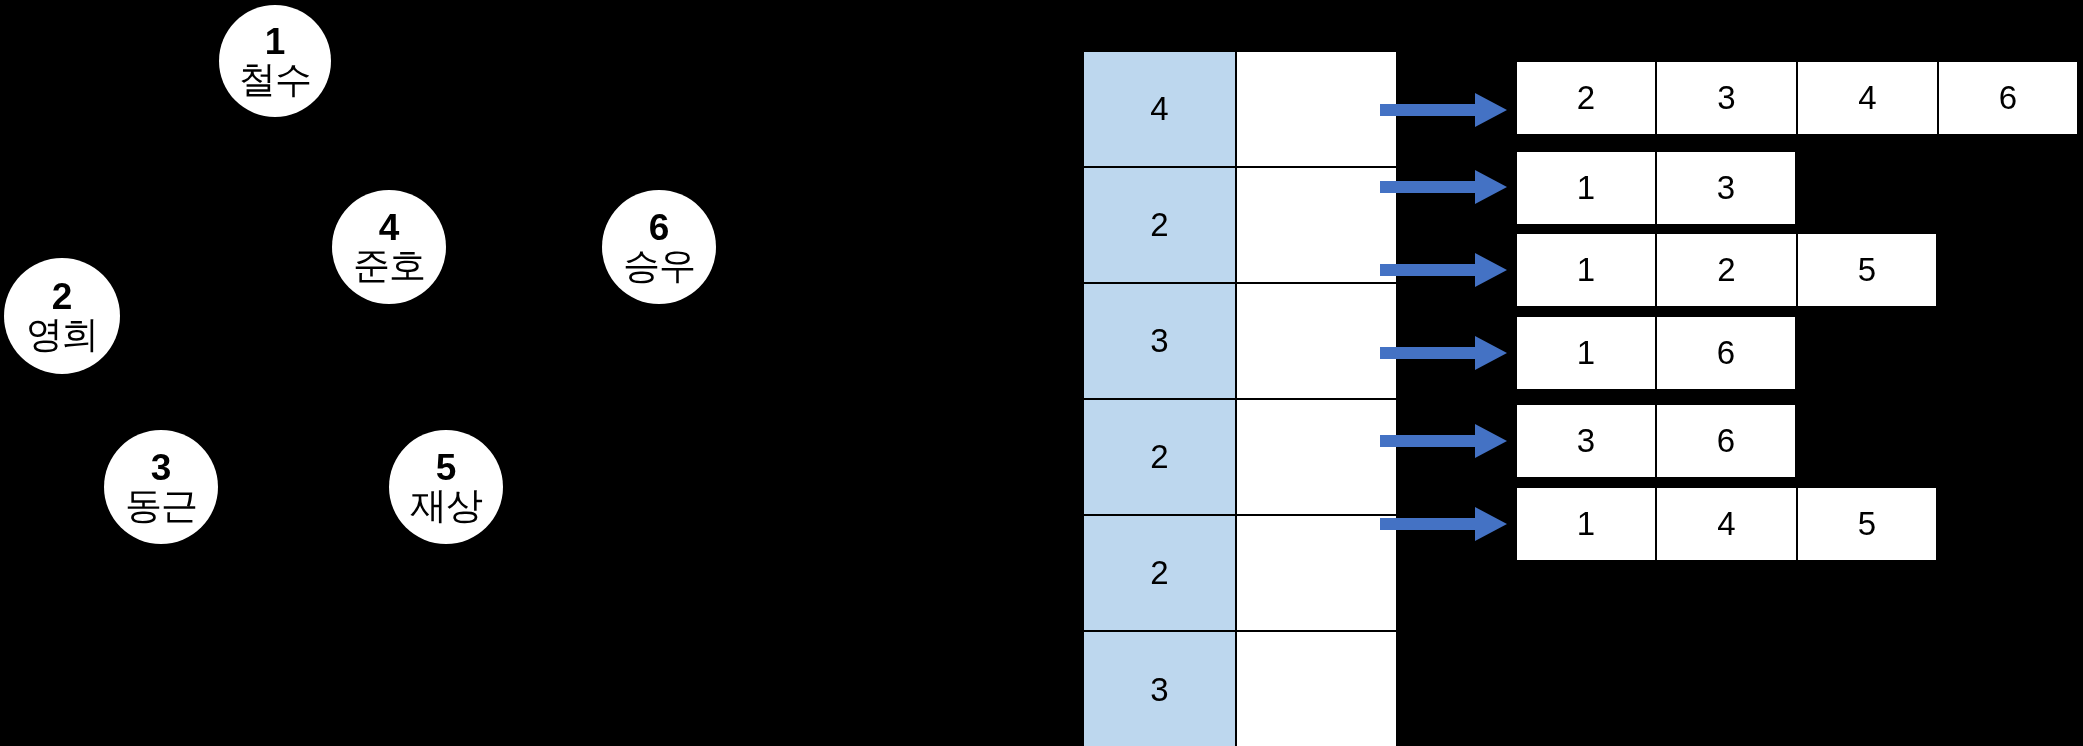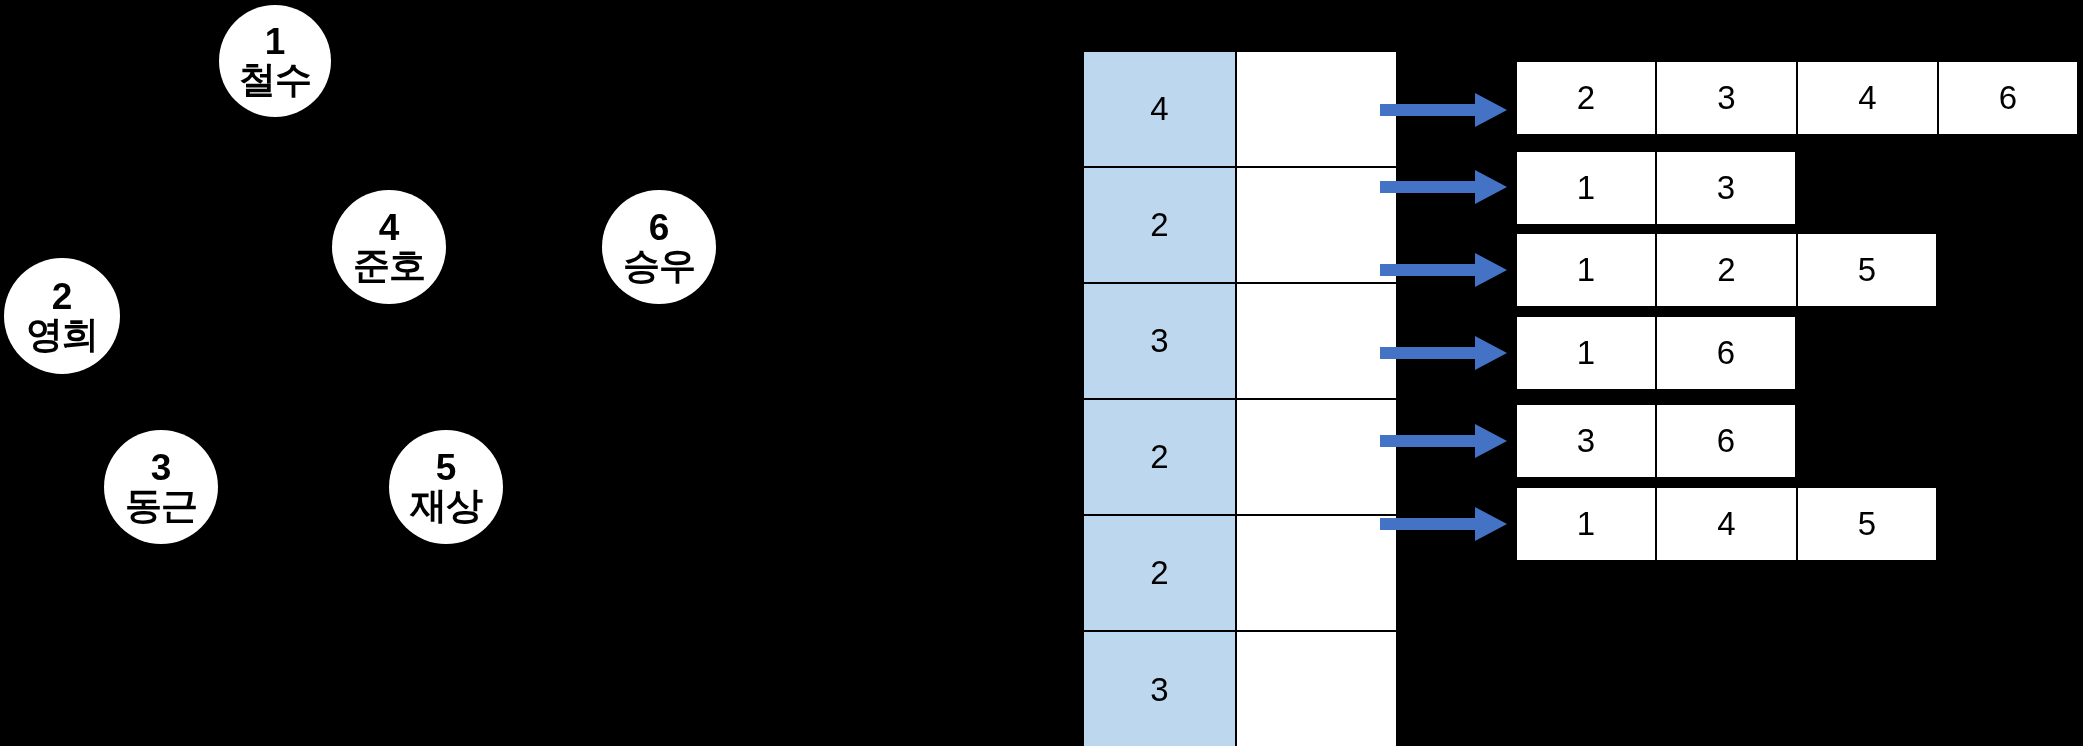--- a/index.html
+++ b/index.html
@@ -35,21 +35,21 @@
     justify-content: center;
     line-height: 1.02;
     box-sizing: border-box;
   }
   .node-id {
     font-weight: bold;
     font-size: 37px;
     letter-spacing: 0px;
   }
   .node-name {
-    font-weight: bold;
+    font-weight: normal;
     font-size: 37px;
     letter-spacing: -1px;
   }
 
   
   #adj-table {
     position: absolute;
     left: 1084px;
     top: 50px;
     width: 312px;

